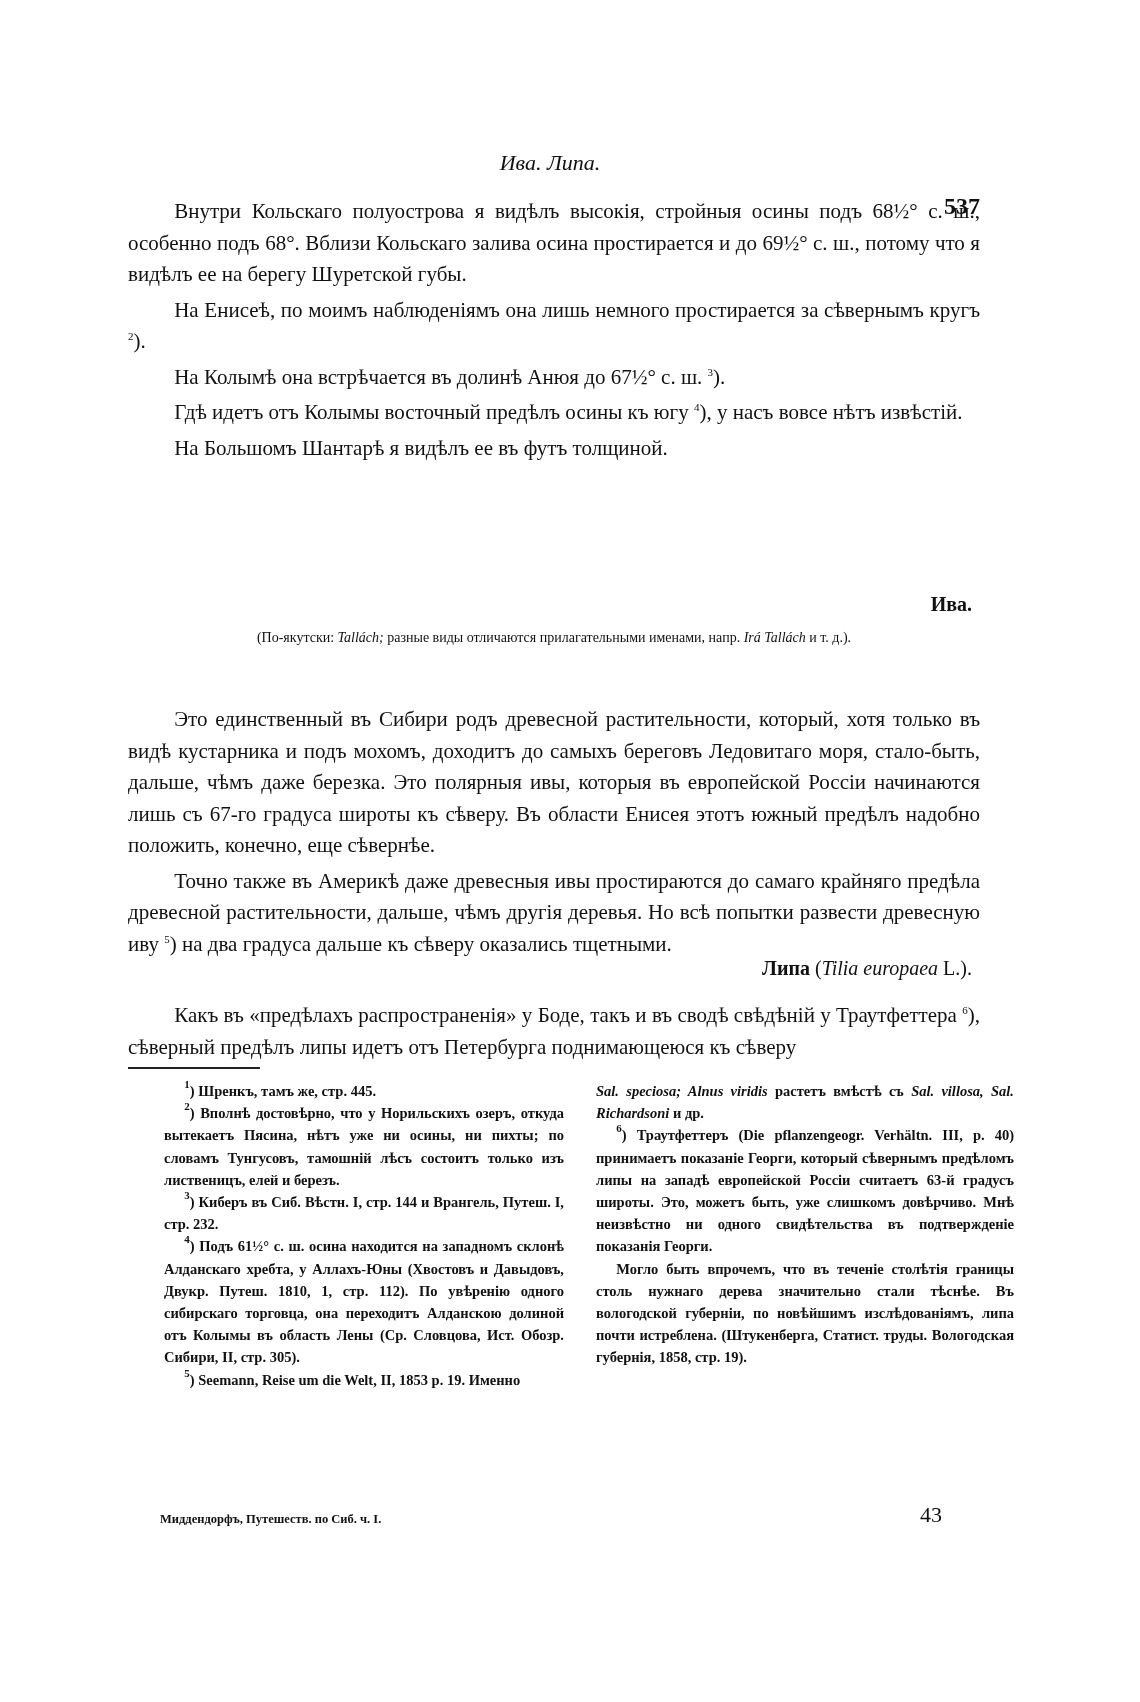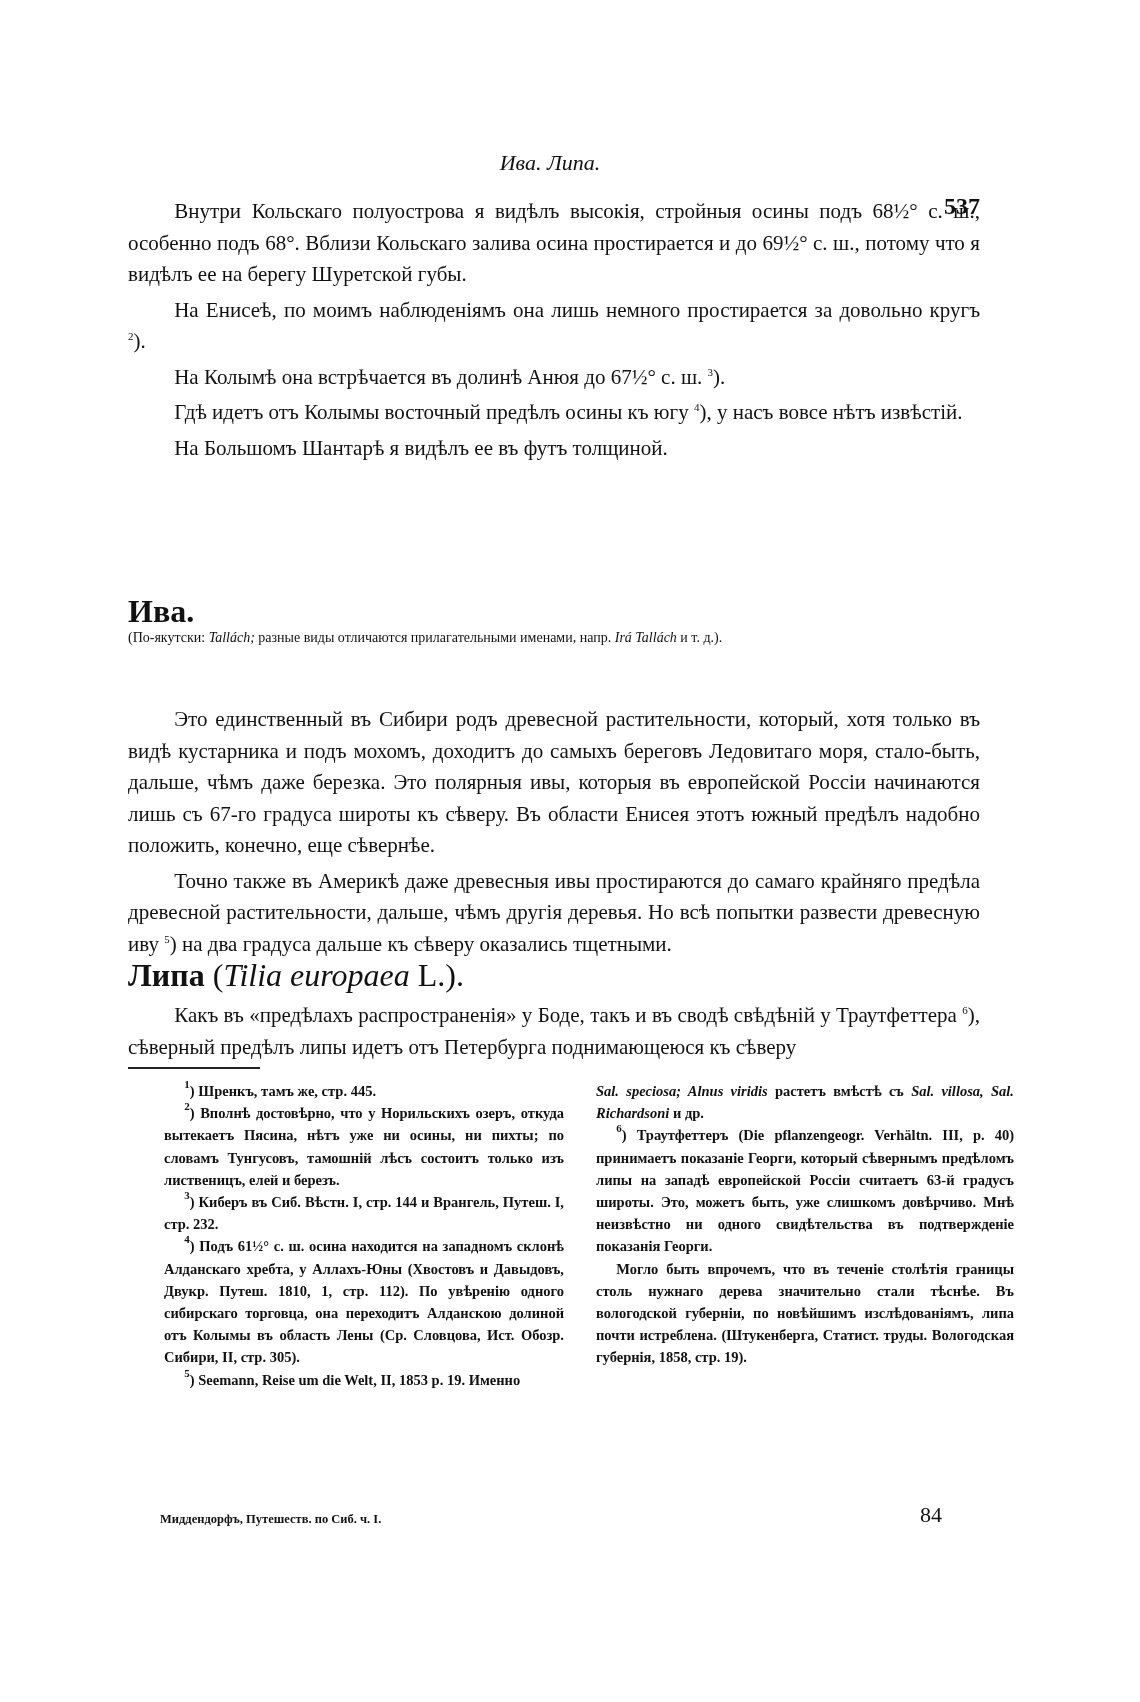--- a/index.html
+++ b/index.html
@@ -9,23 +9,23 @@
   .header { position: absolute; top: 150px; left: 120px; width: 860px; height: 34px; }
   .running-title { position: absolute; left: 0; right: 0; text-align: center;
                    font-style: italic; font-size: 22px; }
   .page-number { position: absolute; right: 0; top: 0; font-size: 24px; font-weight: bold; margin-top: 43px; }
   .body-text { position: absolute; left: 128px; width: 852px; font-size: 21px; line-height: 31.5px;
                text-align: justify; }
   .body-text p { margin: 0; text-indent: 0; }
   .body-text p.ind { text-indent: 2.2em; }
   .para { margin-bottom: 4px !important; }
   sup { font-size: 11px; line-height: 0; vertical-align: 8px; }
-  .section-title { position: absolute; left: 128px; width: 852px; text-align: left;
-                   font-weight: bold; font-size: 32px; }
-  .section-sub { position: absolute; left: 128px; width: 852px; text-align: left;
+  .section-title { position: absolute; left: 120px; width: 852px; text-align: right;
+                   font-weight: bold; font-size: 20px; }
+  .section-sub { position: absolute; left: 128px; width: 852px; text-align: center;
                  font-size: 14px; }
   .it { font-style: italic; }
   .footnote-rule { position: absolute; left: 128px; top: 1067px; width: 132px; height: 2px; background: #222; }
   .footnotes { position: absolute; top: 1080px; font-size: 14.5px; line-height: 22.2px; font-weight: bold;
                text-align: justify; margin-left: 36px; }
   .fn-left { left: 128px; width: 400px; }
   .fn-right { left: 560px; width: 418px; }
   .footnotes p { margin: 0; }
   .footnotes p.ind { text-indent: 1.4em; }
   .signature { position: absolute; top: 1512px; left: 160px; font-size: 12.5px; font-weight: bold; }
@@ -36,21 +36,21 @@
 
 <div class="page">
 
   <div class="header">
     <div class="running-title">Ива.   Липа.</div>
     <div class="page-number">537</div>
   </div>
 
   <div class="body-text" style="top:196px;">
     <p class="ind para"><span>Внутри Кольскаго полуострова я видѣлъ высокія, стройныя осины подъ 68½° с. ш., особенно подъ 68°. Вблизи Кольскаго залива осина простирается и до 69½° с. ш., потому что я видѣлъ ее на берегу Шуретской губы.</span></p>
-    <p class="ind para"><span>На Енисеѣ, по моимъ наблюденіямъ она лишь немного простирается за довольно кругъ </span><sup>2</sup>).</p>
+    <p class="ind para"><span>На Енисеѣ, по моимъ наблюденіямъ она лишь немного простирается за сѣвернымъ кругъ </span><sup>2</sup>).</p>
     <p class="ind para"><span>На Колымѣ она встрѣчается въ долинѣ Анюя до 67½° с. ш. </span><sup>3</sup>).</p>
     <p class="ind para"><span>Гдѣ идетъ отъ Колымы восточный предѣлъ осины къ югу </span><sup>4</sup>)<span>, у насъ вовсе нѣтъ извѣстій.</span></p>
     <p class="ind para"><span>На Большомъ Шантарѣ я видѣлъ ее въ футъ толщиной.</span></p>
   </div>
 
   <div class="section-title" style="top:593px;">Ива.</div>
   <div class="section-sub" style="top:630px;">
     <span>(По-якутски: </span><span class="it">Tallách;</span><span> разные виды отличаются прилагательными именами, напр. </span><span class="it">Irá Tallách</span><span> и т. д.).</span>
   </div>
 
@@ -77,15 +77,15 @@
     <p class="ind"><sup>5</sup><span>) Seemann, Reise um die Welt, II, 1853 p. 19. Именно</span></p>
   </div>
 
   <div class="footnotes fn-right">
     <p><span class="it">Sal. speciosa; Alnus viridis</span><span> растетъ вмѣстѣ съ </span><span class="it">Sal. villosa, Sal. Richardsoni</span><span> и др.</span></p>
     <p class="ind"><sup>6</sup><span>) Траутфеттеръ (Die pflanzengeogr. Verhältn. III, p. 40) принимаетъ показаніе Георги, который сѣвернымъ предѣломъ липы на западѣ европейской Россіи считаетъ 63-й градусъ широты. Это, можетъ быть, уже слишкомъ довѣрчиво. Мнѣ неизвѣстно ни одного свидѣтельства въ подтвержденіе показанія Георги.</span></p>
     <p class="ind"><span>Могло быть впрочемъ, что въ теченіе столѣтія границы столь нужнаго дерева значительно стали тѣснѣе. Въ вологодской губерніи, по новѣйшимъ изслѣдованіямъ, липа почти истреблена. (Штукенберга, Статист. труды. Вологодская губернія, 1858, стр. 19).</span></p>
   </div>
 
   <div class="signature">Миддендорфъ, Путешеств. по Сиб. ч. I.</div>
-  <div class="sheet-number">84</div>
+  <div class="sheet-number">43</div>
 
 </div>
 
 </body></html>

